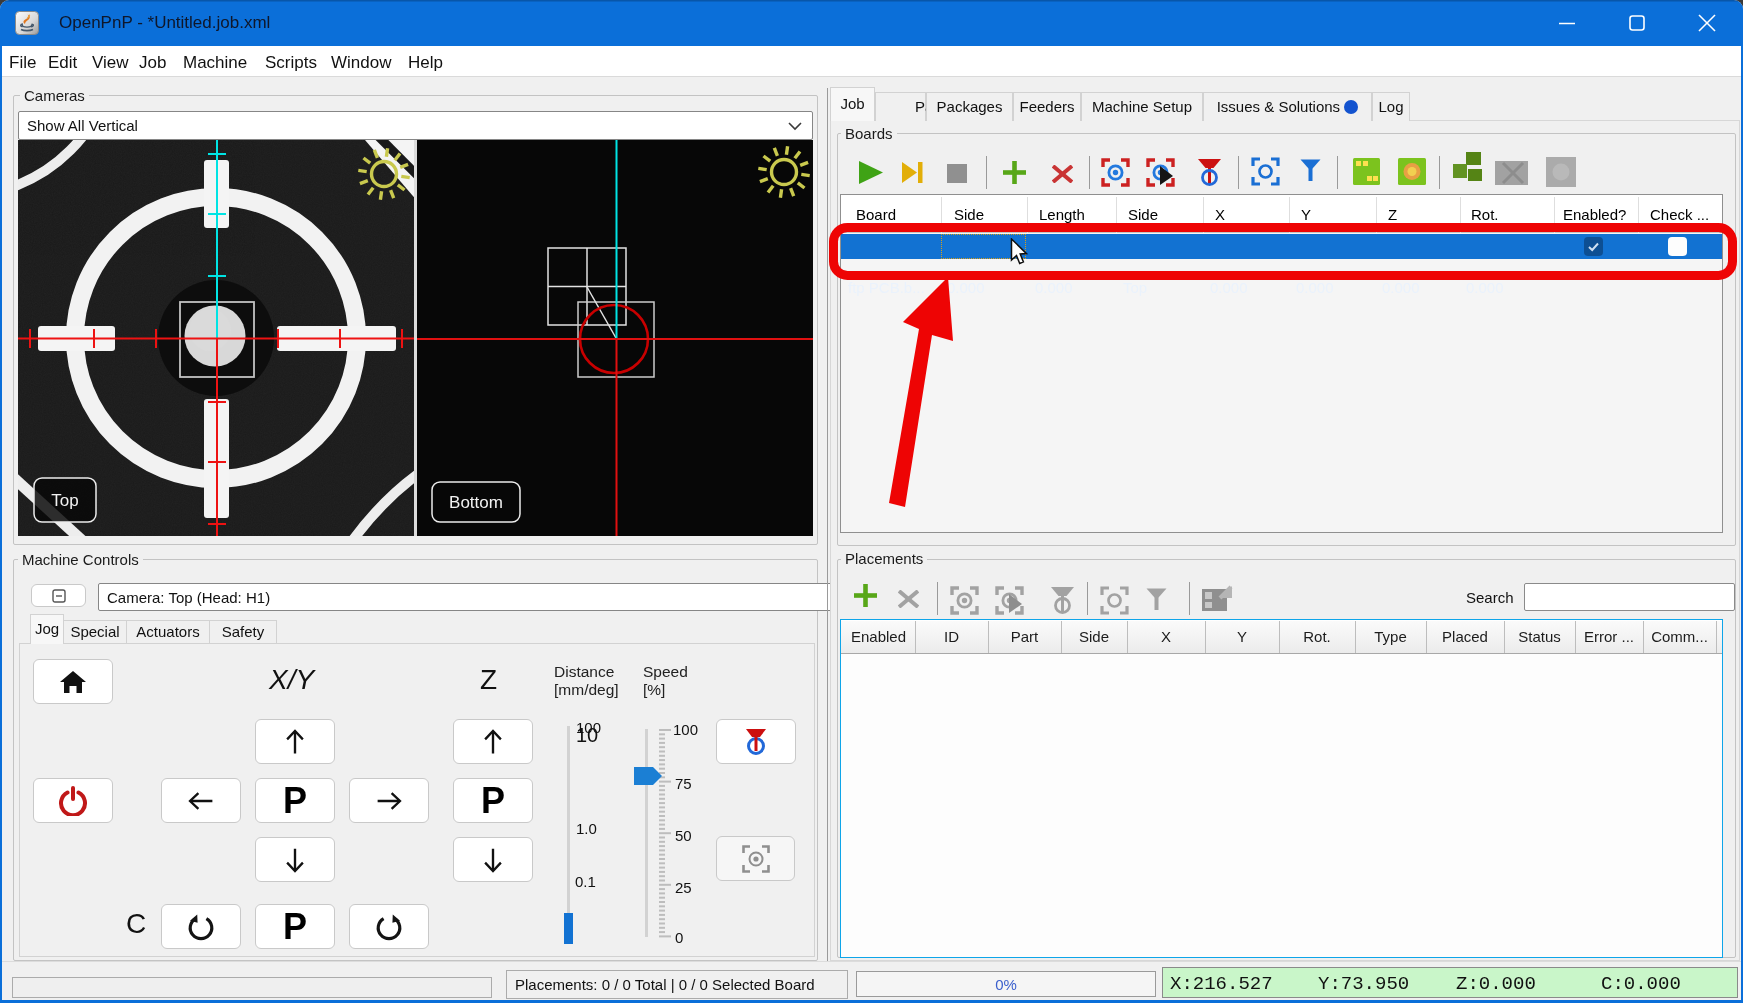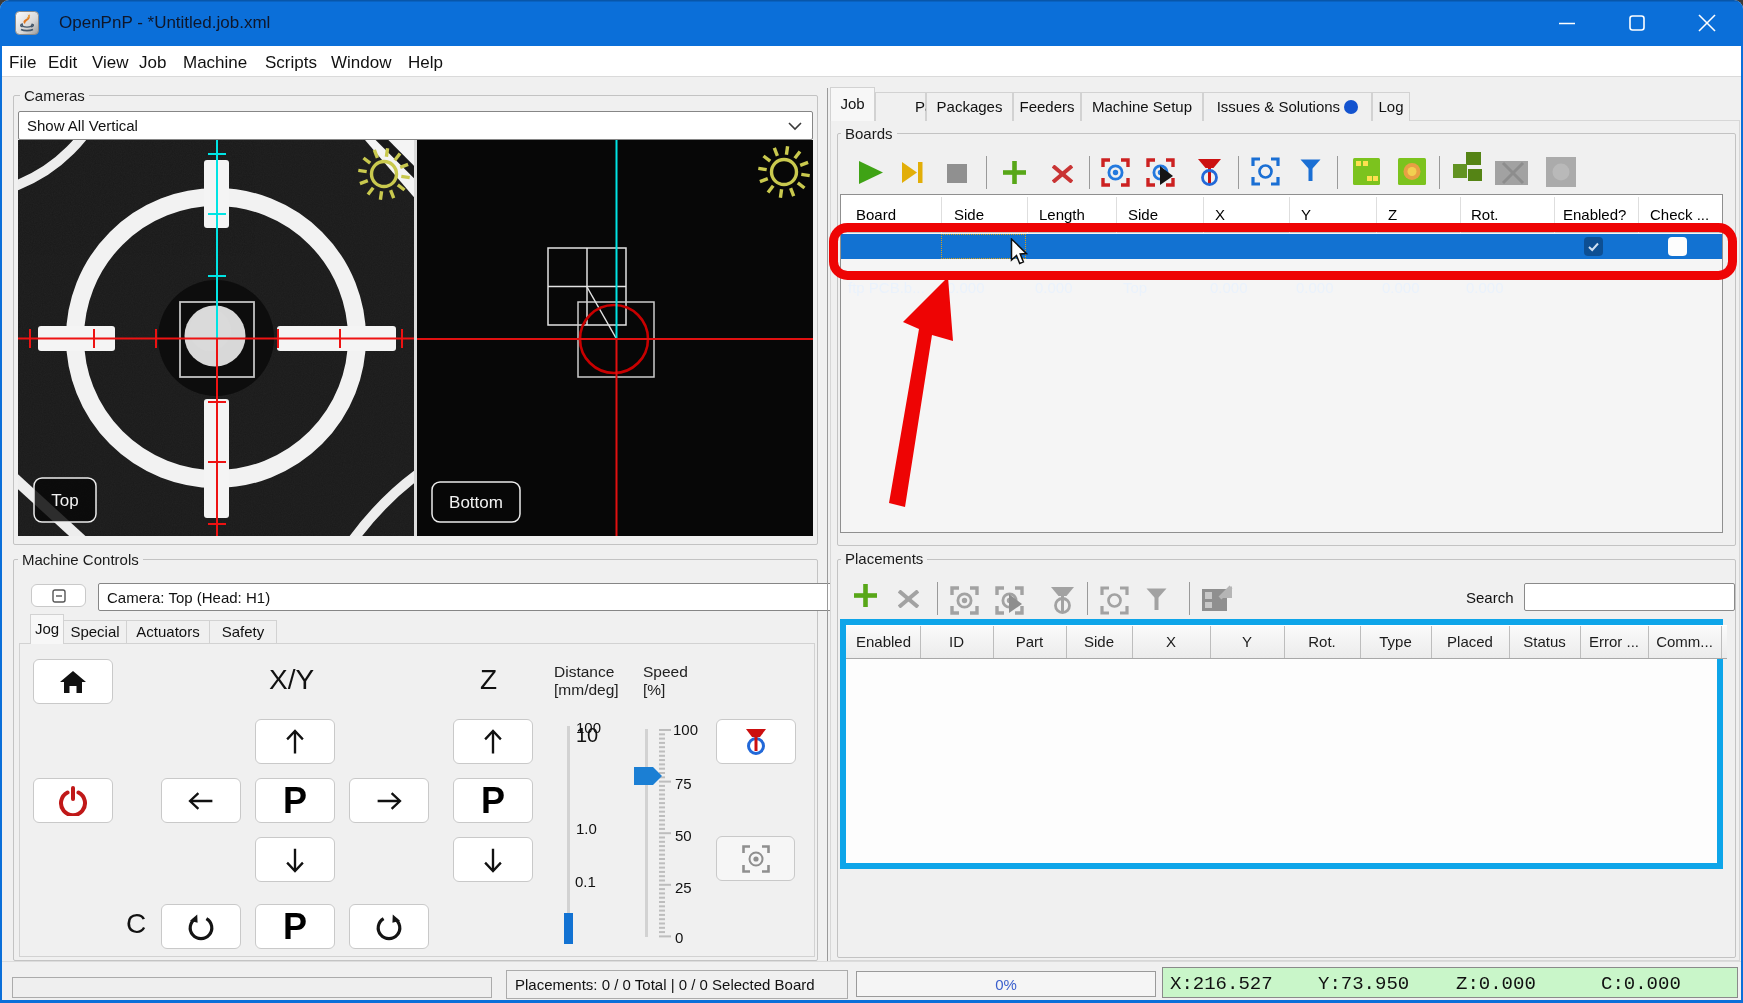--- a/index.html
+++ b/index.html
@@ -289,21 +289,21 @@
             <path d="M1.5,8 L1.5,1.5 L8,1.5"></path>
             <path d="M20,1.5 L26.5,1.5 L26.5,8"></path>
             <path d="M26.5,20 L26.5,26.5 L20,26.5"></path>
             <path d="M8,26.5 L1.5,26.5 L1.5,20"></path>
             <circle cx="14" cy="14" r="6.5" stroke-width="2"></circle>
           </g>
           <circle cx="14" cy="14" r="2.6" fill="#8f8f8f"></circle>
         </svg>
     </div>
 
-    <div class="blab" style="left:269px;top:664px;">X/Y</div>
+    <div class="blab" style="left:269px;top:664px;font-style:italic;">X/Y</div>
     <div class="blab" style="left:480px;top:664px;">Z</div>
     <div class="blab" style="left:126px;top:908px;">C</div>
     <div class="abs" style="left:554px;top:663px;font-size:15.5px;color:#222;line-height:17.5px;">Distance<br>[mm/deg]</div>
     <div class="abs" style="left:643px;top:663px;font-size:15.5px;color:#222;line-height:17.5px;">Speed<br>[%]</div>
 
     <div class="abs" style="left:567px;top:726px;width:3px;height:212px;background:#d2d2d2;"></div>
     <div class="abs" style="left:564px;top:913px;width:9px;height:31px;background:#1272d2;"></div>
     <div class="abs" style="left:576px;top:719px;font-size:15px;color:#111;">100</div>
     <div class="abs" style="left:576px;top:724px;font-size:20px;color:#111;">10</div>
     <div class="abs" style="left:576px;top:820px;font-size:15px;color:#111;">1.0</div>
@@ -612,21 +612,21 @@
           <rect x="0" y="5" width="25" height="22" fill="#8f8f8f"></rect>
           <rect x="3" y="8" width="7" height="7" fill="#c8c8c8"></rect>
           <rect x="3" y="18" width="7" height="6" fill="#c8c8c8"></rect>
           <polygon points="18,14 30,2 30,14" fill="#b5b5b5"></polygon>
           <line x1="18" y1="14" x2="29" y2="3" stroke="#b5b5b5" stroke-width="4"></line>
         </svg>
     </div>
     <span class="abs" style="left:1466px;top:589px;font-size:15px;color:#111;">Search</span>
     <div class="abs" style="left:1524px;top:583px;width:211px;height:28px;background:#fff;border:1px solid #8a8a8a;border-radius:2px;"></div>
 
-    <div class="abs" style="left:840px;top:619px;width:883px;height:250px;border:6px solid #0ea5e9;background:#fdfdfd;">
+    <div class="abs" style="left:840px;top:619px;width:883px;height:339px;border:1px solid #0ea5e9;background:#fdfdfd;">
       <div class="abs" style="left:0;top:0;width:881px;height:34px;background:linear-gradient(#fbfbfb,#ebebeb);box-shadow:inset 0 1px 0 #ffffff;"></div>
       <div id="pcols">
           <div class="abs" style="left:0;top:33px;width:881px;height:1px;background:#a8a8a8;"></div>
           <div class="abs" style="left:74px;top:1px;width:1px;height:32px;background:#bdbdbd;"></div>
           <div class="abs" style="left:147px;top:1px;width:1px;height:32px;background:#bdbdbd;"></div>
           <div class="abs" style="left:220px;top:1px;width:1px;height:32px;background:#bdbdbd;"></div>
           <div class="abs" style="left:286px;top:1px;width:1px;height:32px;background:#bdbdbd;"></div>
           <div class="abs" style="left:364px;top:1px;width:1px;height:32px;background:#bdbdbd;"></div>
           <div class="abs" style="left:438px;top:1px;width:1px;height:32px;background:#bdbdbd;"></div>
           <div class="abs" style="left:514px;top:1px;width:1px;height:32px;background:#bdbdbd;"></div>

